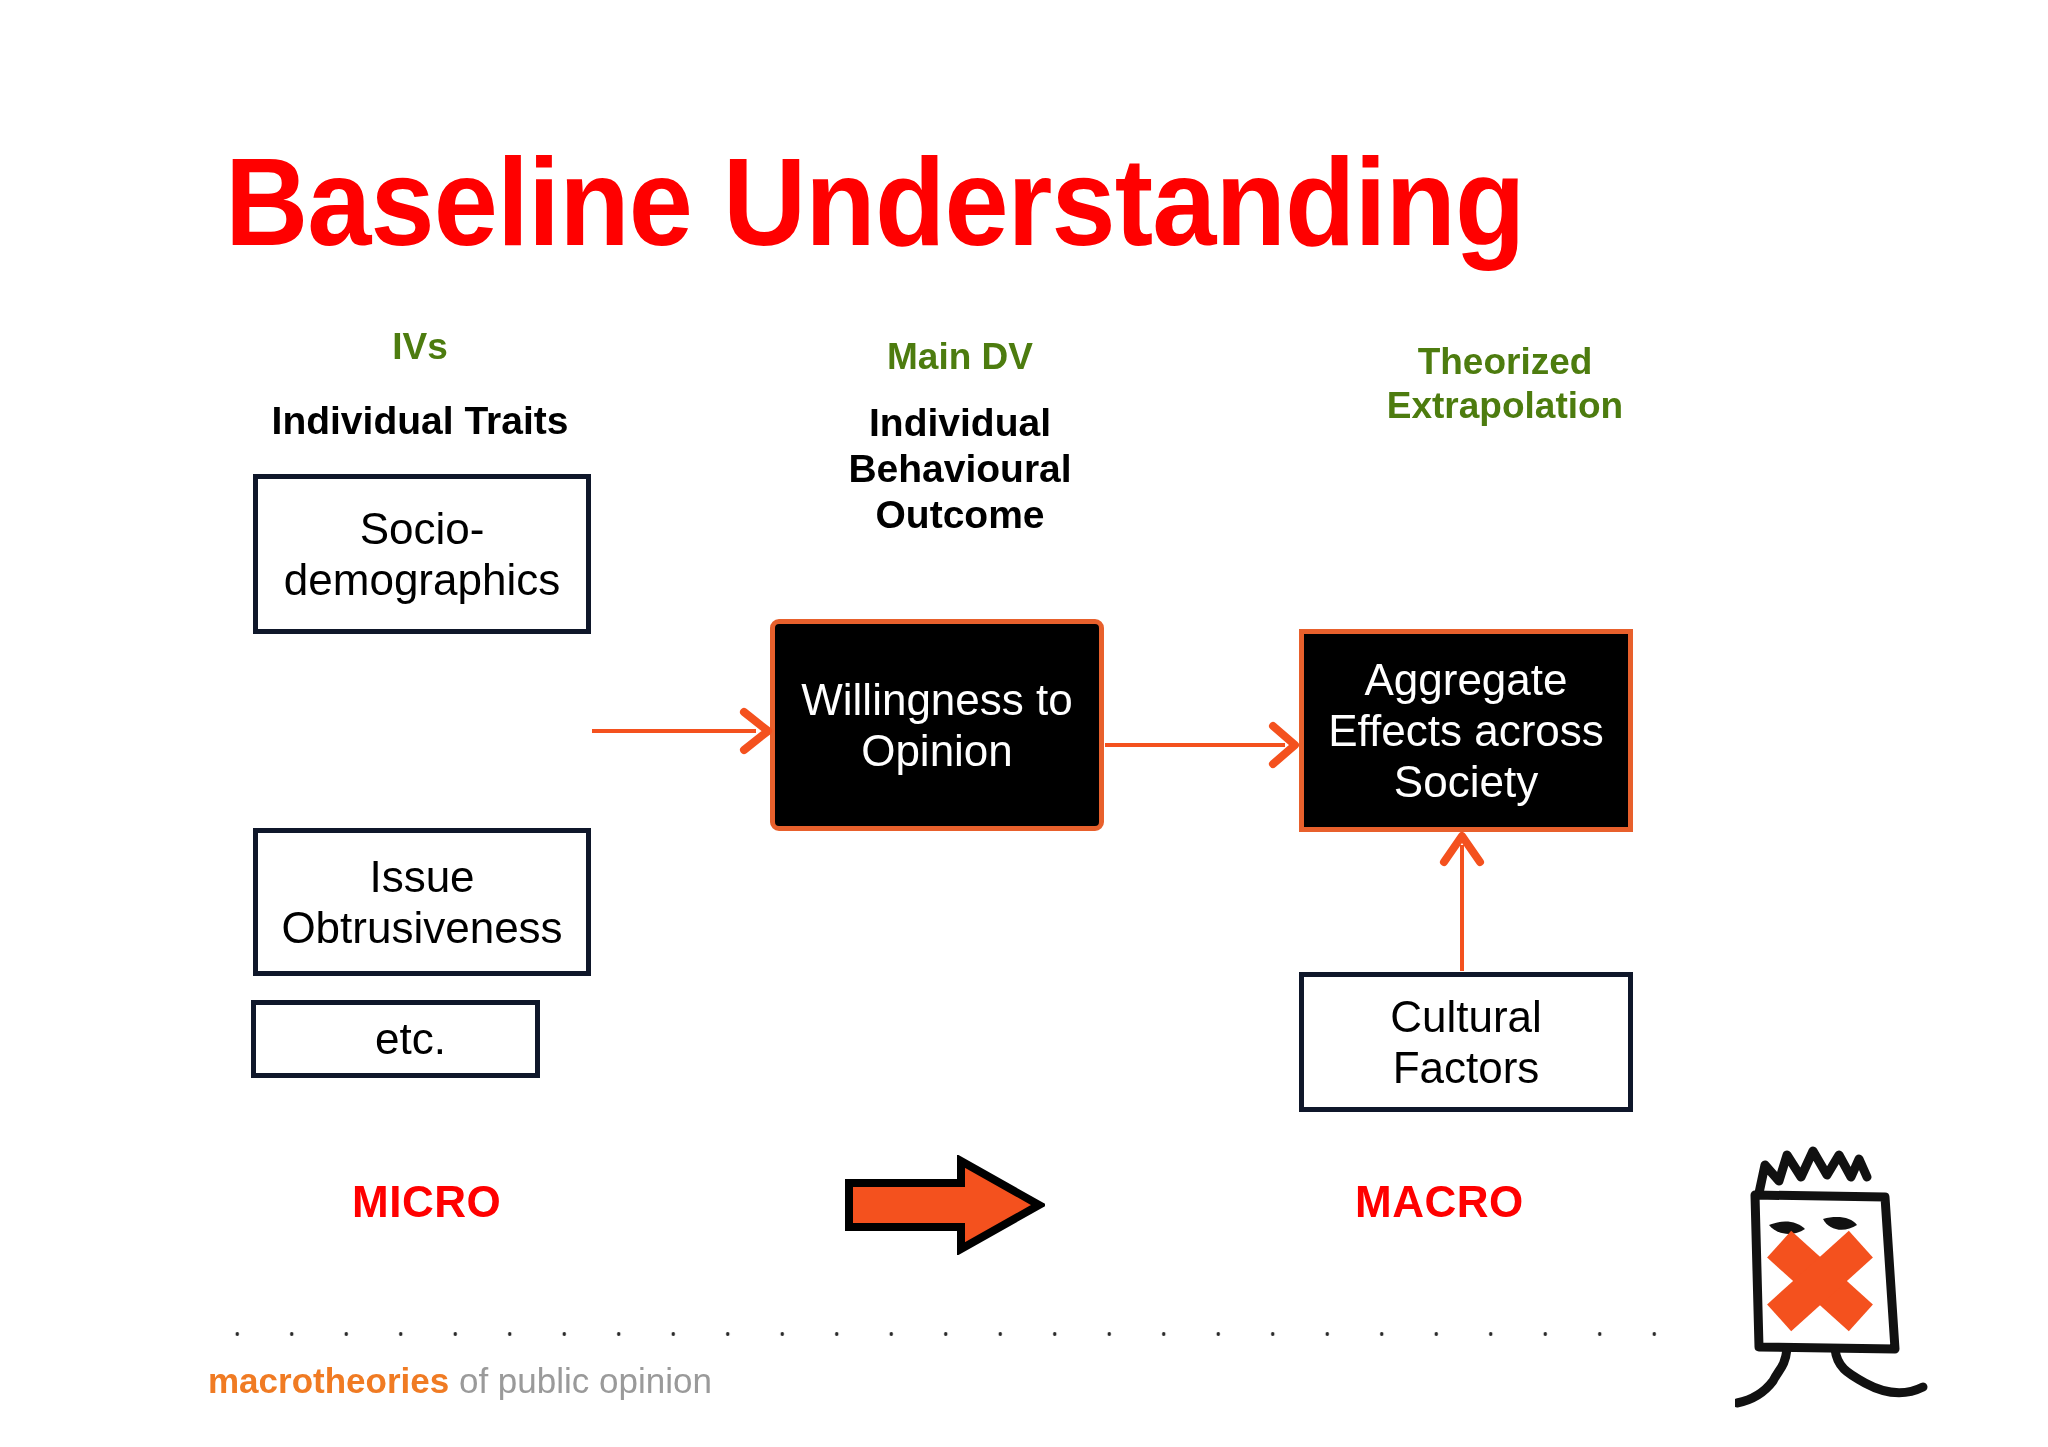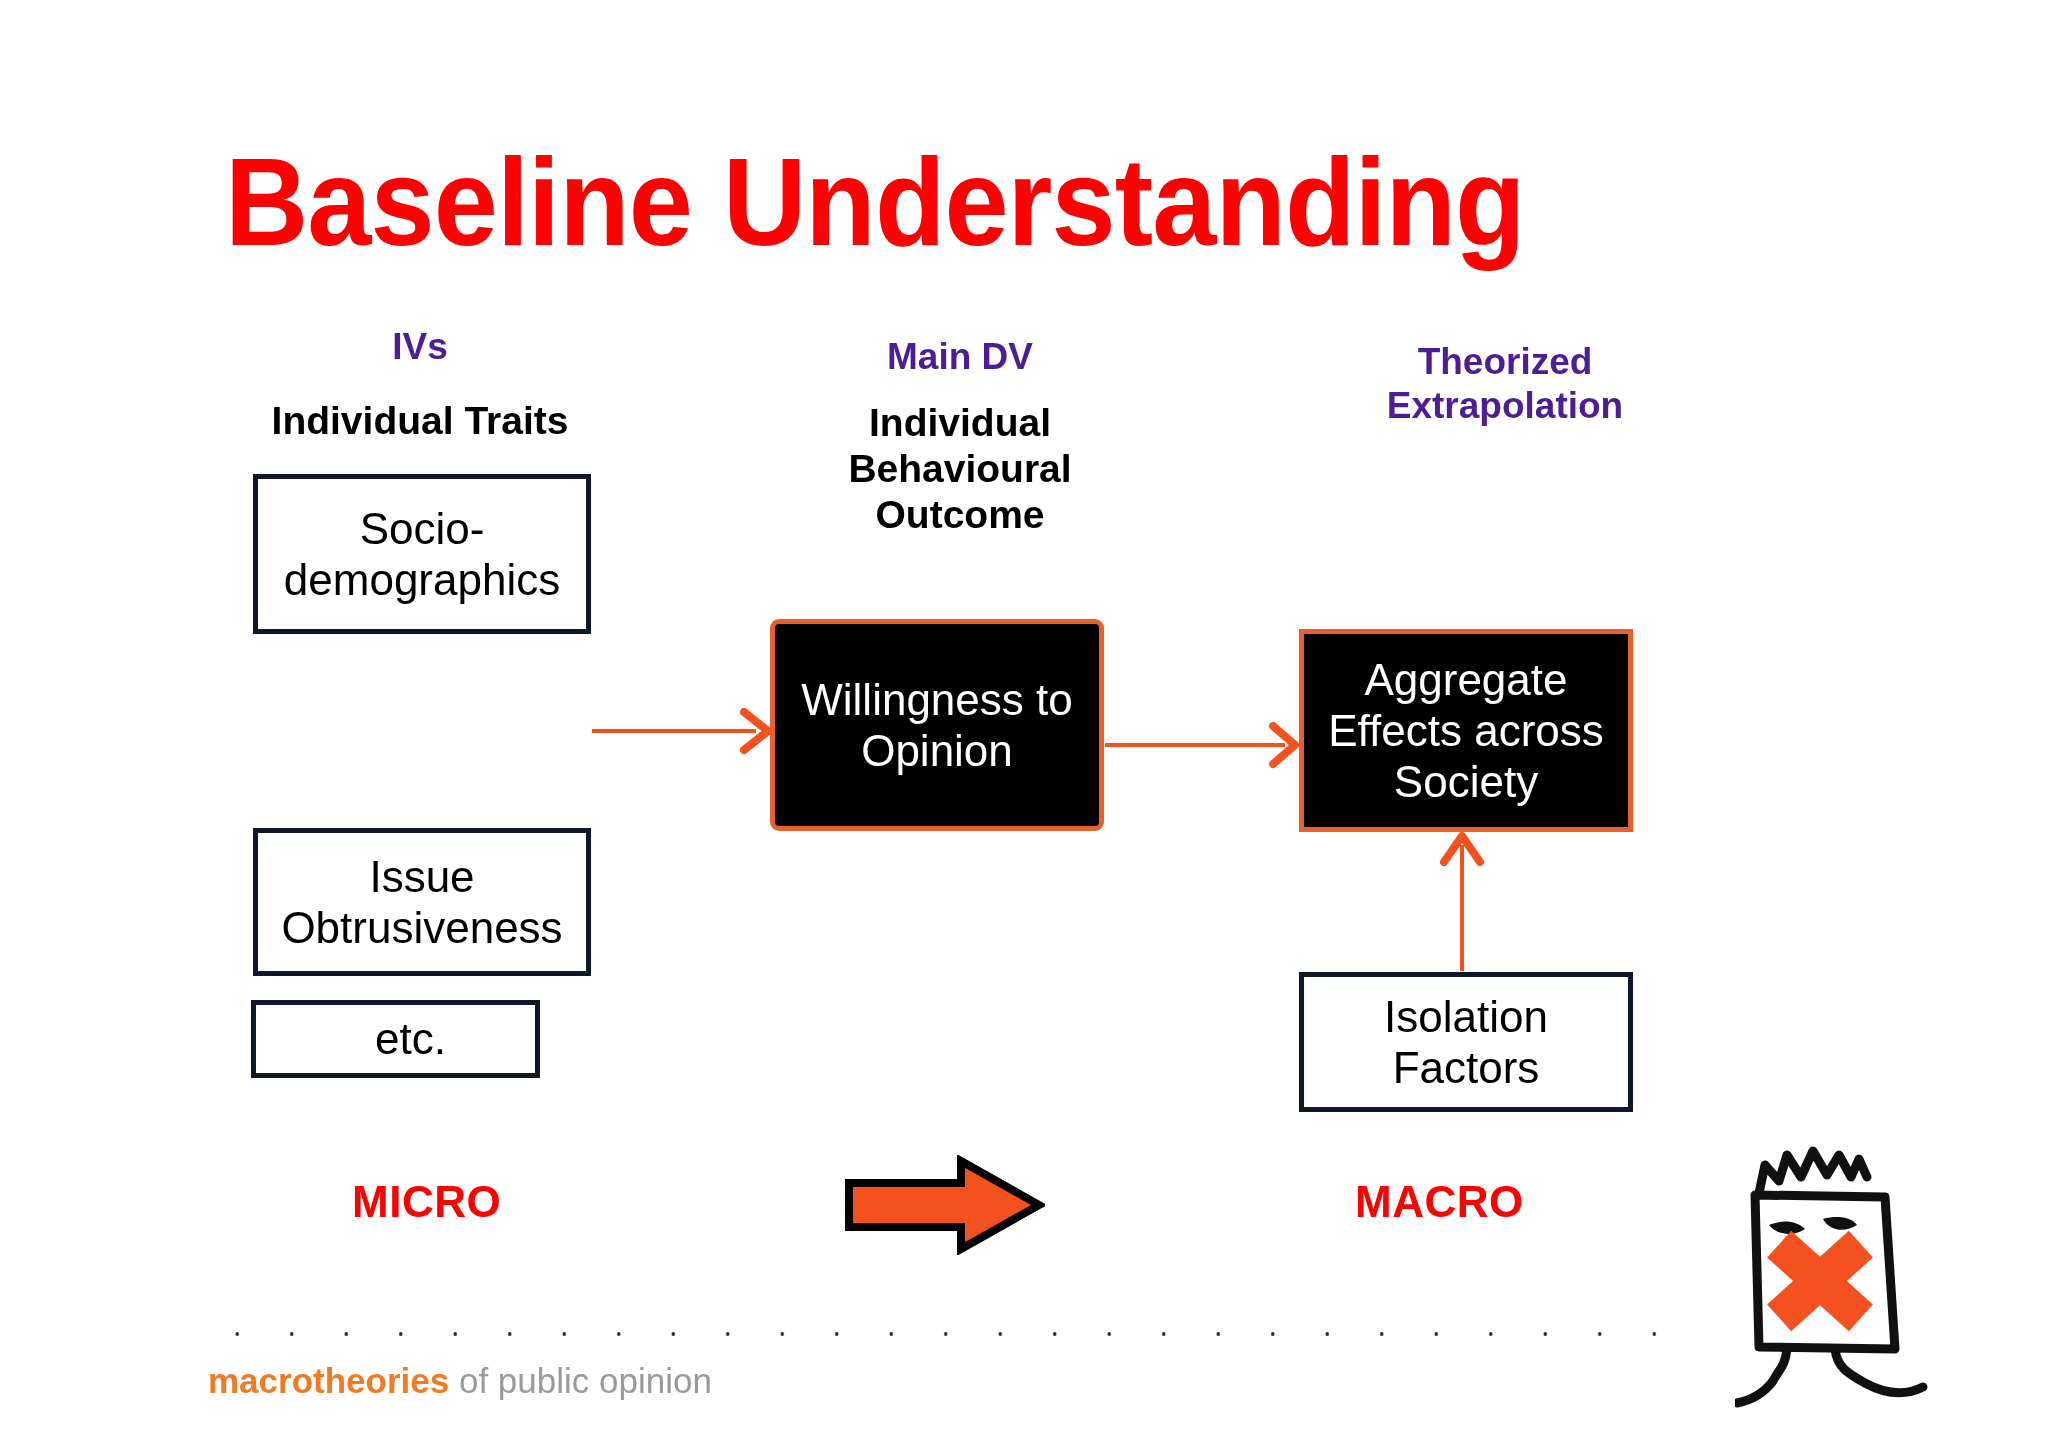--- a/index.html
+++ b/index.html
@@ -33,21 +33,21 @@
     transform: scaleX(0.93);
     transform-origin: left top;
     white-space: nowrap;
   }
 
   
   .col-head-teal {
     position: absolute;
     text-align: center;
     font-weight: bold;
-    color: #4c1d95;
+    color: #4d7c0f;
     font-size: 37px;
     line-height: 1.18;
   }
   .col-head-black {
     position: absolute;
     text-align: center;
     font-weight: bold;
     color: #000000;
     font-size: 39px;
     line-height: 1.18;
@@ -207,21 +207,21 @@
   <div class="node dark" id="box-aggregate">
     <div>
       <div>Aggregate</div>
       <div>Effects across</div>
       <div>Society</div>
     </div>
   </div>
 
   <div class="node light" id="box-cultural">
     <div>
-      <div>Isolation</div>
+      <div>Cultural</div>
       <div>Factors</div>
     </div>
   </div>
 
   <svg id="connectors" viewBox="0 0 2048 1447">
 
     <g>
       <line x1="592" y1="731" x2="756" y2="731" stroke="#F4511E" stroke-width="4"></line>
       <polyline points="744,712 768,731 744,750" fill="none" stroke="#F4511E" stroke-width="8" stroke-linecap="round" stroke-linejoin="round"></polyline>
     </g>

